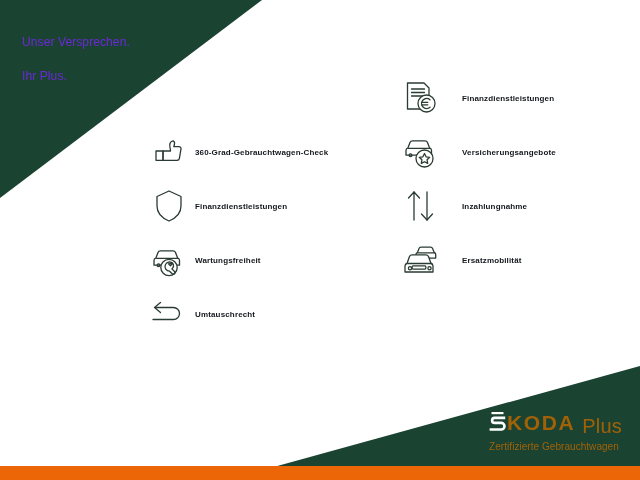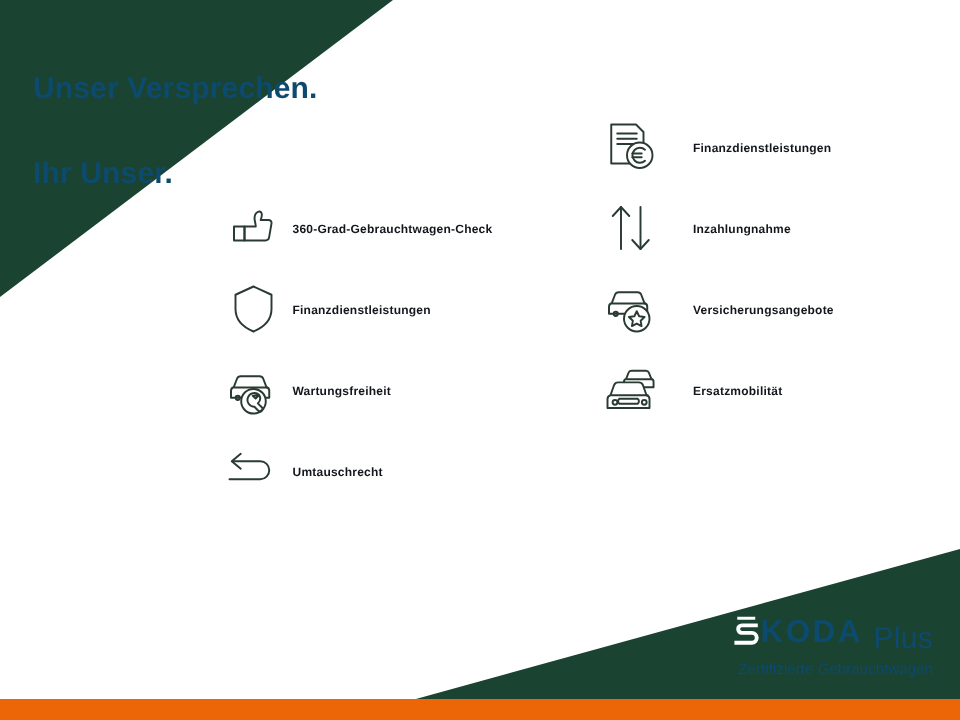--- a/index.html
+++ b/index.html
@@ -20,22 +20,22 @@
     background:#1b4332;
     clip-path:polygon(370px 0, 370px 102px, 0 102px);
   }
   #orange-bar{
     left:0;bottom:0;width:640px;height:14px;background:#ec6608;
   }
 
   
   #headline{
     position:absolute;left:22px;top:17px;
-    color:#0c4a6e;font-size:20px;line-height:1.42;
-    font-weight:700;letter-spacing:.1px;white-space:pre-line;
+    color:#6d28d9;font-size:12px;line-height:1.42;
+    font-weight:400;letter-spacing:.1px;white-space:pre-line;
   }
   #headline .hl-line{display:block;}
 
   
   .col{position:absolute;}
   #col-left{left:148px;top:126px;}
   #col-right{left:400px;top:72px;}
 
   .feature{
     display:flex;align-items:center;
@@ -49,21 +49,21 @@
   .feat-label{
     margin-left:5px;
     font-size:8px;font-weight:bold;color:#13171c;
     letter-spacing:.15px;white-space:nowrap;
   }
   #col-right .feat-label{margin-left:20px;text-align:right;}
 
   
   #logo-block{
     position:absolute;right:18px;bottom:28px;
-    text-align:right;color:#0c4a6e;
+    text-align:left;color:#a16207;
   }
   #logo-row{display:flex;align-items:baseline;}
   #wordmark{
     display:flex;align-items:center;
     font-size:21px;font-weight:bold;letter-spacing:1.6px;
     line-height:1;
   }
   #wordmark-s{display:inline-block;margin-right:1px;}
   #plus-word{
     font-size:20px;font-weight:400;margin-left:7px;letter-spacing:.2px;
@@ -76,21 +76,21 @@
 <body>
 
 <div id="stage">
 
   <div class="shape" id="green-top"></div>
   <div class="shape" id="green-bottom"></div>
   <div class="shape" id="orange-bar"></div>
 
   <div id="headline">
     <span class="hl-line">Unser Versprechen.</span>
-    <span class="hl-line">Ihr Unser.</span>
+    <span class="hl-line">Ihr Plus.</span>
   </div>
 
   <div class="col" id="col-left">
 
     <div class="feature">
       <span class="feat-icon">
         <svg width="40" height="40" viewBox="0 0 40 40" fill="none" stroke="#2a3b33" stroke-width="1.3" stroke-linejoin="round" stroke-linecap="round">
           <path d="M14 19h7.5c0-3 -1.5-4.5 -0.5-7.5c0.8-2.4 3-3 4 -2c1 1 0.6 3 -0.2 5.2h5.2c1.3 0 2.2 1 2 2.2l-1.6 9.4c-0.2 1.2 -1.2 2 -2.4 2H14z"></path>
           <rect x="7" y="19" width="7" height="9.3"></rect>
         </svg>
@@ -144,40 +144,40 @@
           <path d="M29 21.8 a5 5 0 1 0 0 7.4"></path>
           <path d="M20.5 24.3h6.3M20.5 26.8h6.3"></path>
         </svg>
       </span>
       <span class="feat-label">Finanzdienstleistungen</span>
     </div>
 
     <div class="feature">
       <span class="feat-icon">
         <svg width="40" height="40" viewBox="0 0 40 40" fill="none" stroke="#2a3b33" stroke-width="1.3" stroke-linejoin="round" stroke-linecap="round">
-          <path d="M13 34 V6"></path>
-          <path d="M7.5 12 L13 6 L18.5 12"></path>
-          <path d="M26 6 V34"></path>
-          <path d="M20.5 28 L26 34 L31.5 28"></path>
-        </svg>
-      </span>
-      <span class="feat-label">Inzahlungnahme</span>
-    </div>
-
-    <div class="feature">
-      <span class="feat-icon">
-        <svg width="40" height="40" viewBox="0 0 40 40" fill="none" stroke="#2a3b33" stroke-width="1.3" stroke-linejoin="round" stroke-linecap="round">
           <path d="M5 18.5 c0 -1.3 0.7 -2 1.8 -2.3 L9 10.5 c0.4 -1.1 1.3 -1.7 2.5 -1.7h12.5 c1.2 0 2.1 0.6 2.5 1.7l2.2 5.7 c1.1 0.3 1.8 1 1.8 2.3v4.7H5z"></path>
           <path d="M7.5 16.3h21.7"></path>
           <circle cx="9.5" cy="23.2" r="1.4"></circle>
           <circle cx="23.5" cy="26.5" r="8.5" fill="#ffffff"></circle>
           <path d="M23.5 21.5 l1.6 3.3 3.6 0.5 -2.6 2.5 0.6 3.6 -3.2 -1.7 -3.2 1.7 0.6 -3.6 -2.6 -2.5 3.6 -0.5z"></path>
         </svg>
       </span>
       <span class="feat-label">Versicherungsangebote</span>
+    </div>
+
+    <div class="feature">
+      <span class="feat-icon">
+        <svg width="40" height="40" viewBox="0 0 40 40" fill="none" stroke="#2a3b33" stroke-width="1.3" stroke-linejoin="round" stroke-linecap="round">
+          <path d="M13 34 V6"></path>
+          <path d="M7.5 12 L13 6 L18.5 12"></path>
+          <path d="M26 6 V34"></path>
+          <path d="M20.5 28 L26 34 L31.5 28"></path>
+        </svg>
+      </span>
+      <span class="feat-label">Inzahlungnahme</span>
     </div>
 
 
     <div class="feature">
       <span class="feat-icon">
         <svg width="40" height="40" viewBox="0 0 40 40" fill="none" stroke="#2a3b33" stroke-width="1.3" stroke-linejoin="round" stroke-linecap="round">
           <path d="M15 14.5 c0 -1 0.6 -1.6 1.4 -1.8 L18 8.5 c0.3 -0.9 1 -1.3 2 -1.3h9.6 c1 0 1.6 0.4 2 1.3l1.7 4.2 c0.8 0.2 1.4 0.8 1.4 1.8v3.6H15z"></path>
           <path d="M16.9 12.8h16.7"></path>
           <path d="M4 26 c0 -1.4 0.8 -2.2 2 -2.5 L8.4 16.7 c0.5 -1.2 1.4 -1.8 2.7 -1.8h13.8 c1.3 0 2.2 0.6 2.7 1.8l2.4 6.8 c1.2 0.3 2 1.1 2 2.5v6H4z" fill="#ffffff"></path>
           <path d="M6.8 23.5h24"></path>

